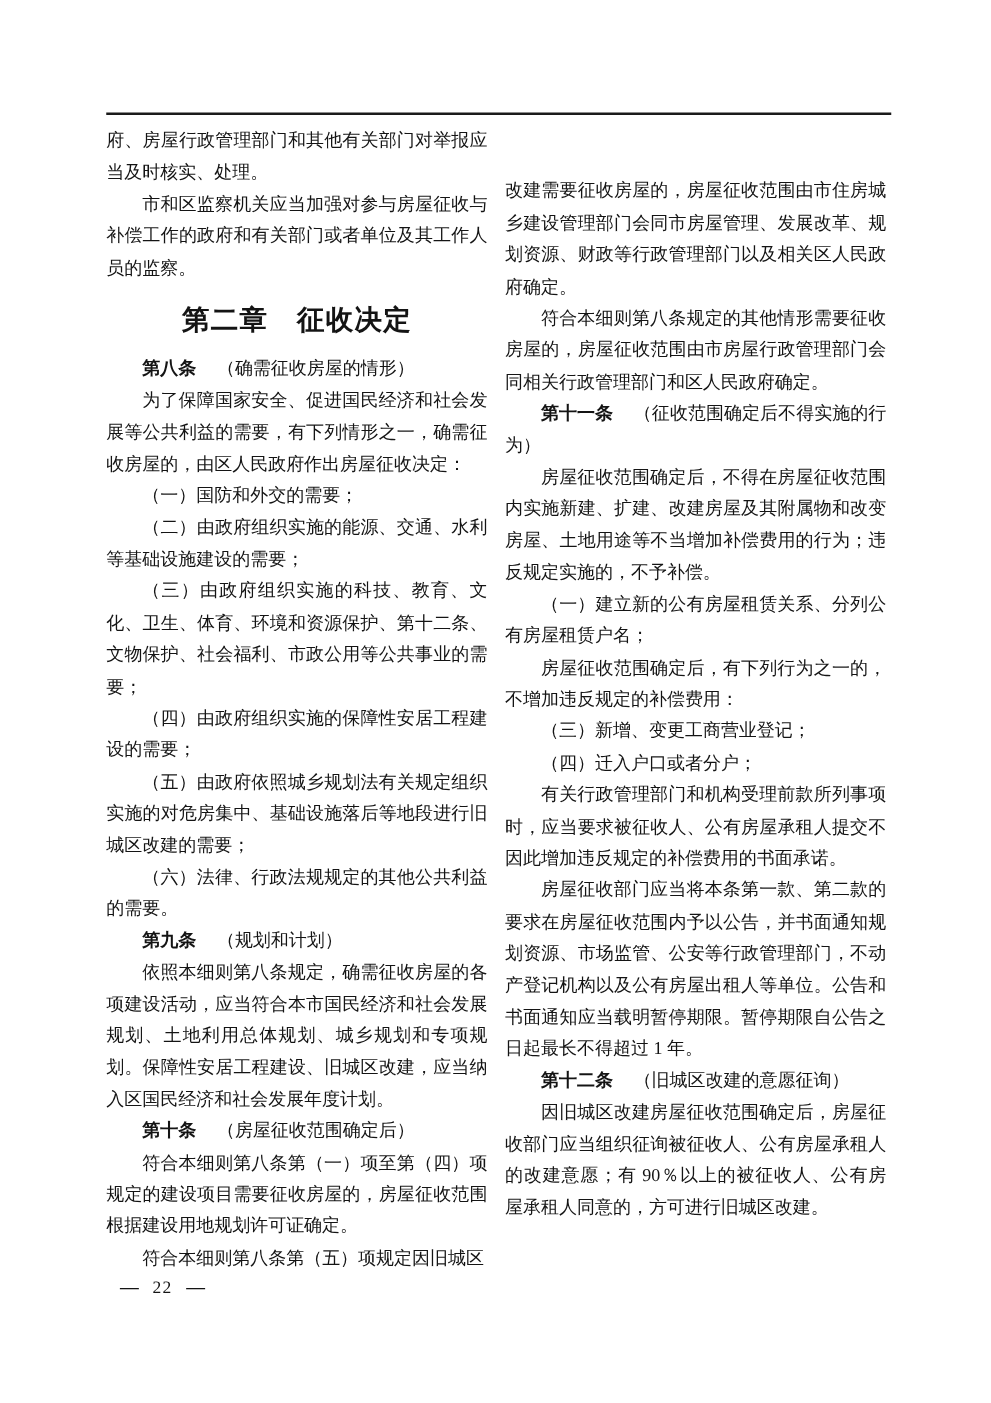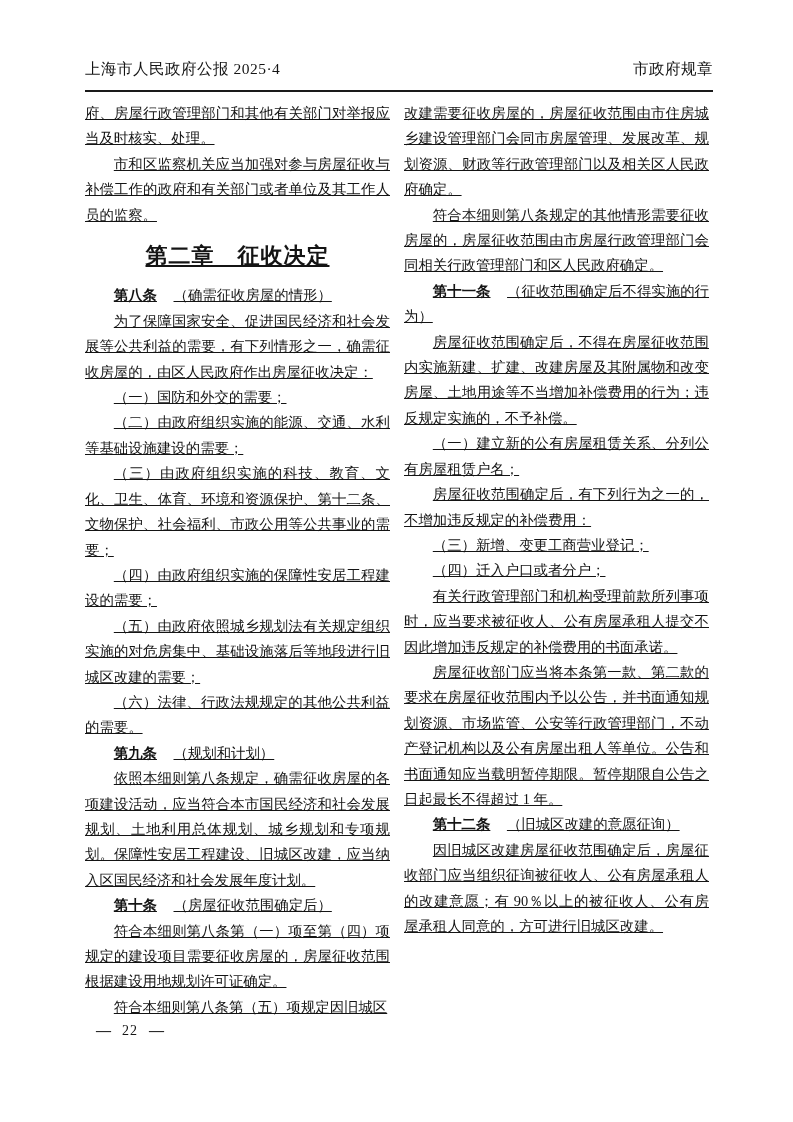--- a/index.html
+++ b/index.html
@@ -35,22 +35,21 @@
     height: 0;
     border-top: 2px solid #1a1a1a;
   }
   .content {
     position: absolute;
     left: 85px;
     width: 628px;
     top: 101px;
     display: flex;
     gap: 14px;
-    align-items: flex-start;
-    text-decoration: underline;
+    align-items: center;
   }
   .col {
     width: 305px;
     font-size: 14.4px;
     line-height: 25.4px;
     text-align: justify;
     text-justify: inter-character;
   }
   .para {
     margin: 0;
@@ -88,24 +87,20 @@
   .footer .pagenum {
     font-size: 14px;
     letter-spacing: 1px;
   }
 </style>
 </head>
 <body>
 
 <div class="page">
 
-  <div class="header">
-    <span class="h-left">上海市人民政府公报 2025·4</span>
-    <span class="h-right">市政府规章</span>
-  </div>
 
   <div class="header-rule"></div>
 
   <div class="content">
     <div class="col">
         <p class="para noindent">府、房屋行政管理部门和其他有关部门对举报应当及时核实、处理。</p>
         <p class="para">市和区监察机关应当加强对参与房屋征收与补偿工作的政府和有关部门或者单位及其工作人员的监察。</p>
         <div class="chapter">第二章　征收决定</div>
         <p class="para"><span class="art-num">第八条</span><span>（确需征收房屋的情形）</span></p>
         <p class="para">为了保障国家安全、促进国民经济和社会发展等公共利益的需要，有下列情形之一，确需征收房屋的，由区人民政府作出房屋征收决定：</p>

